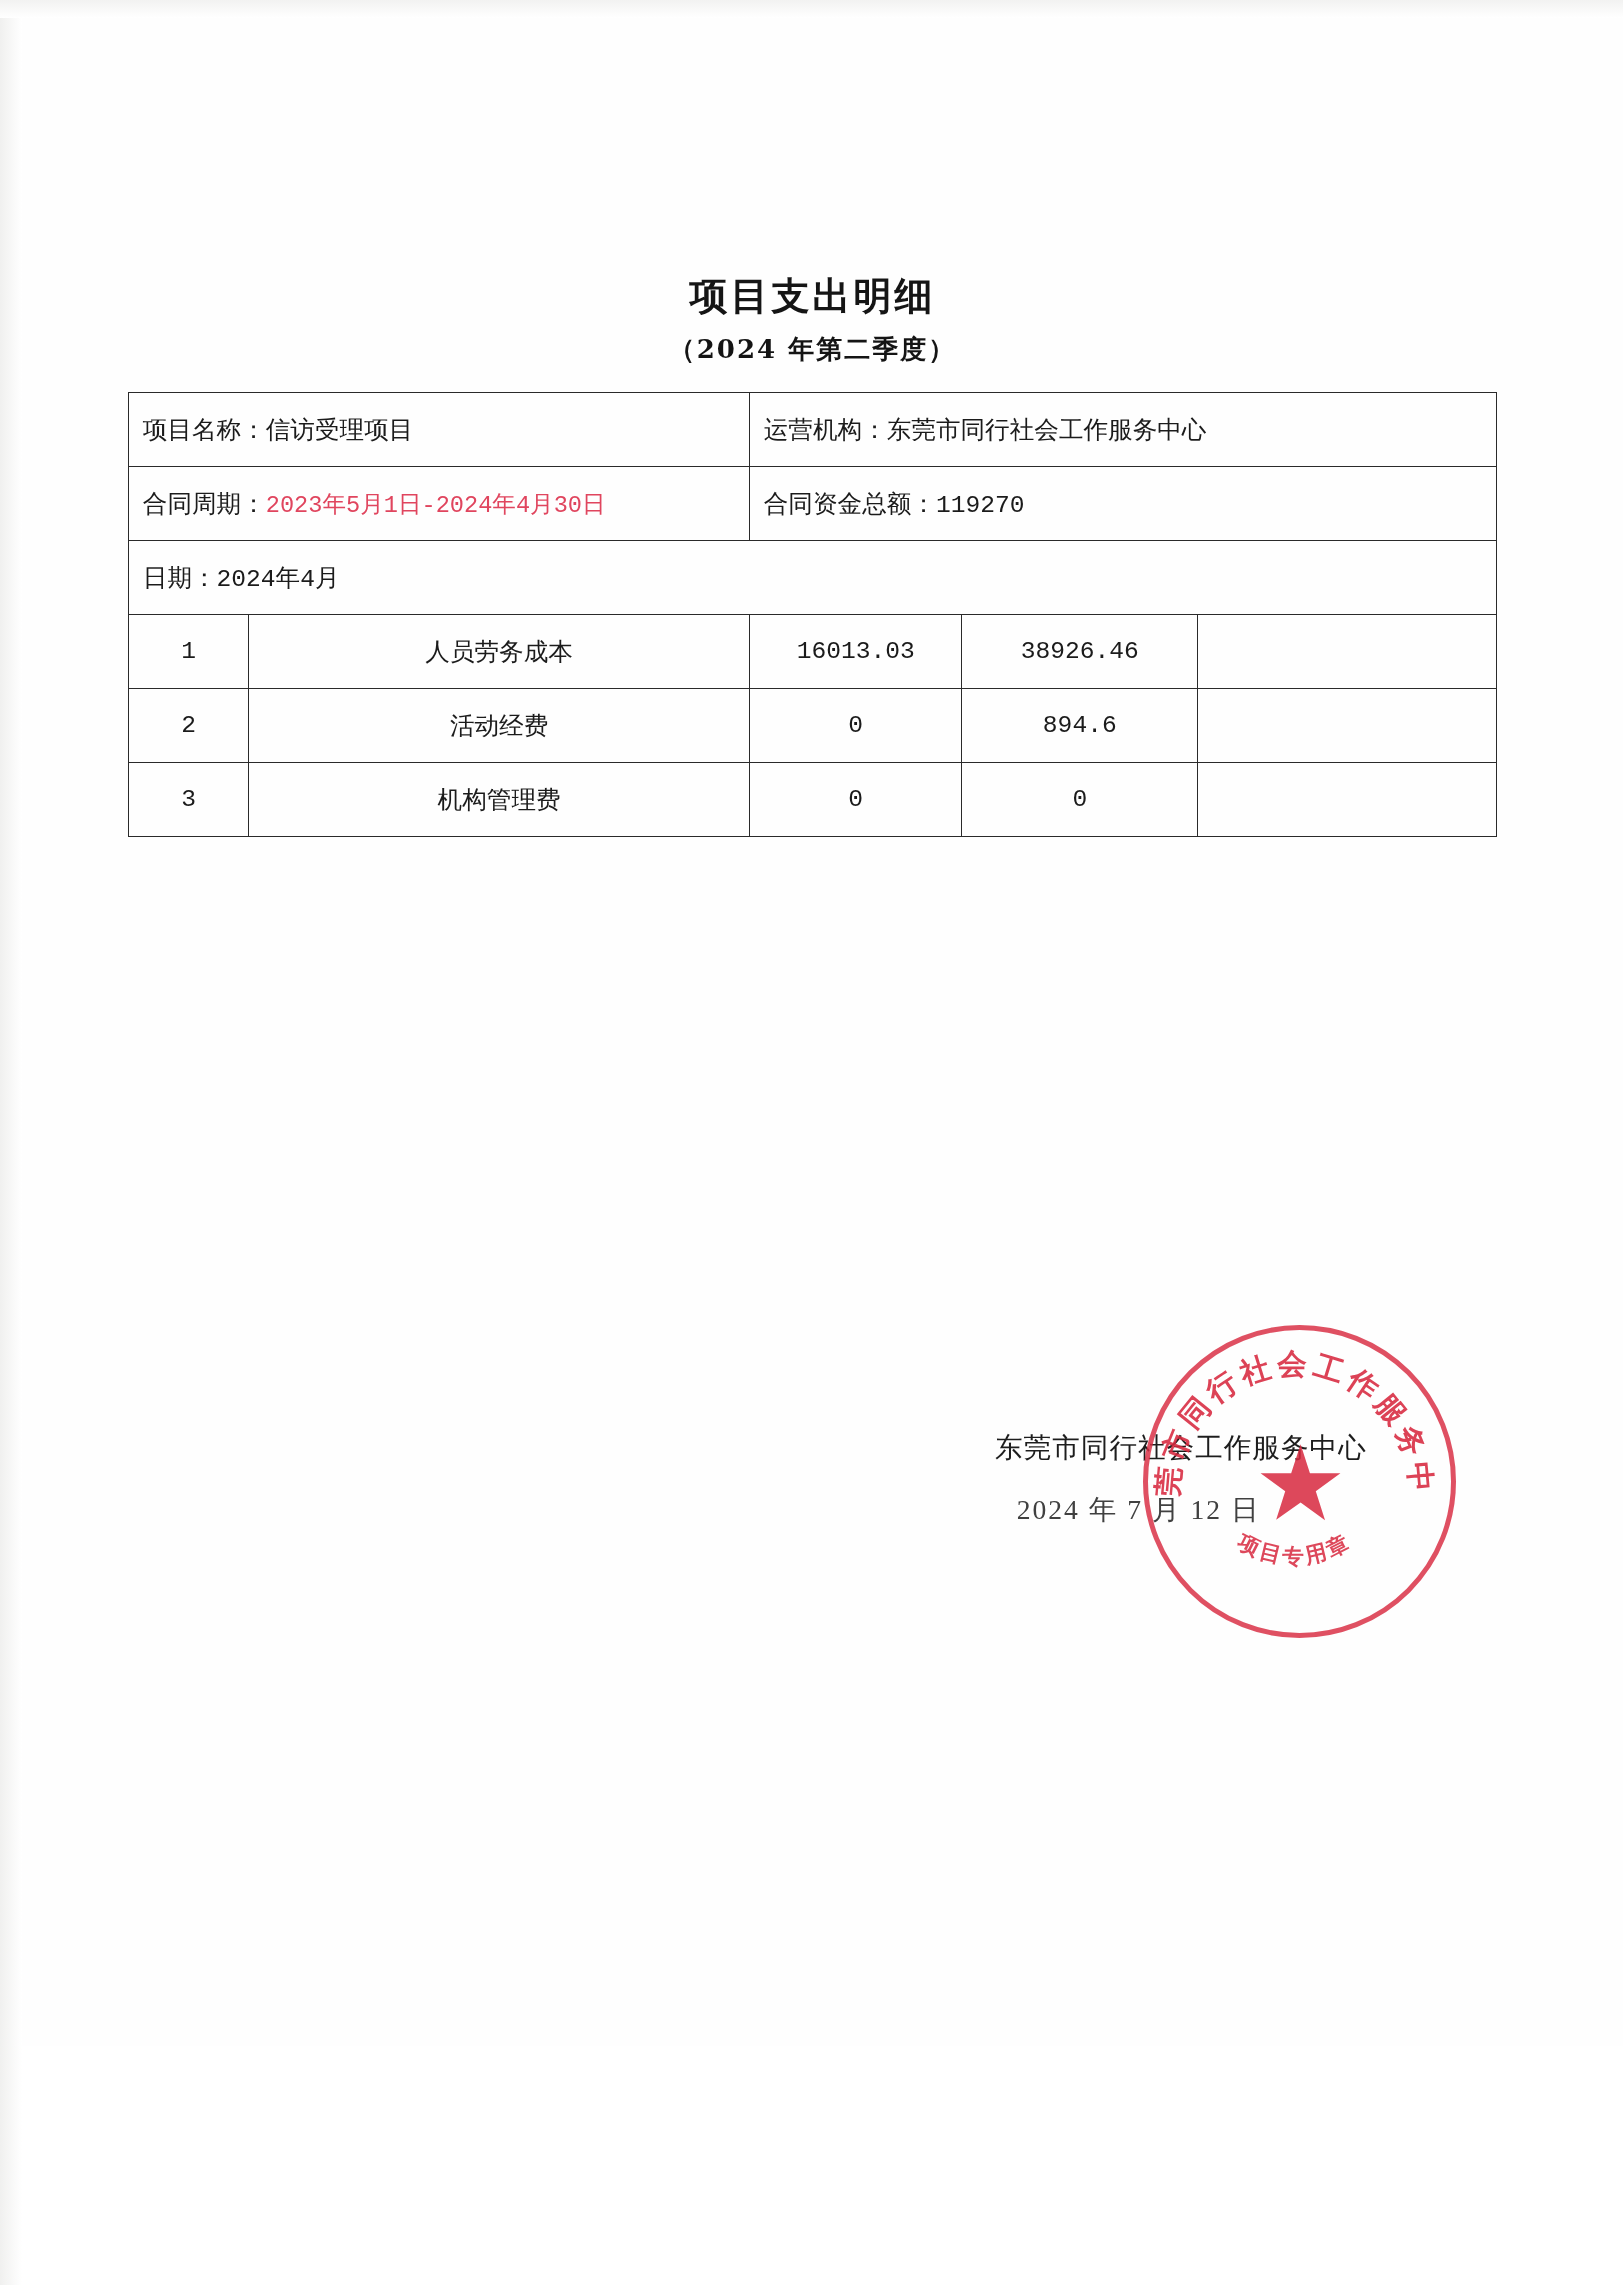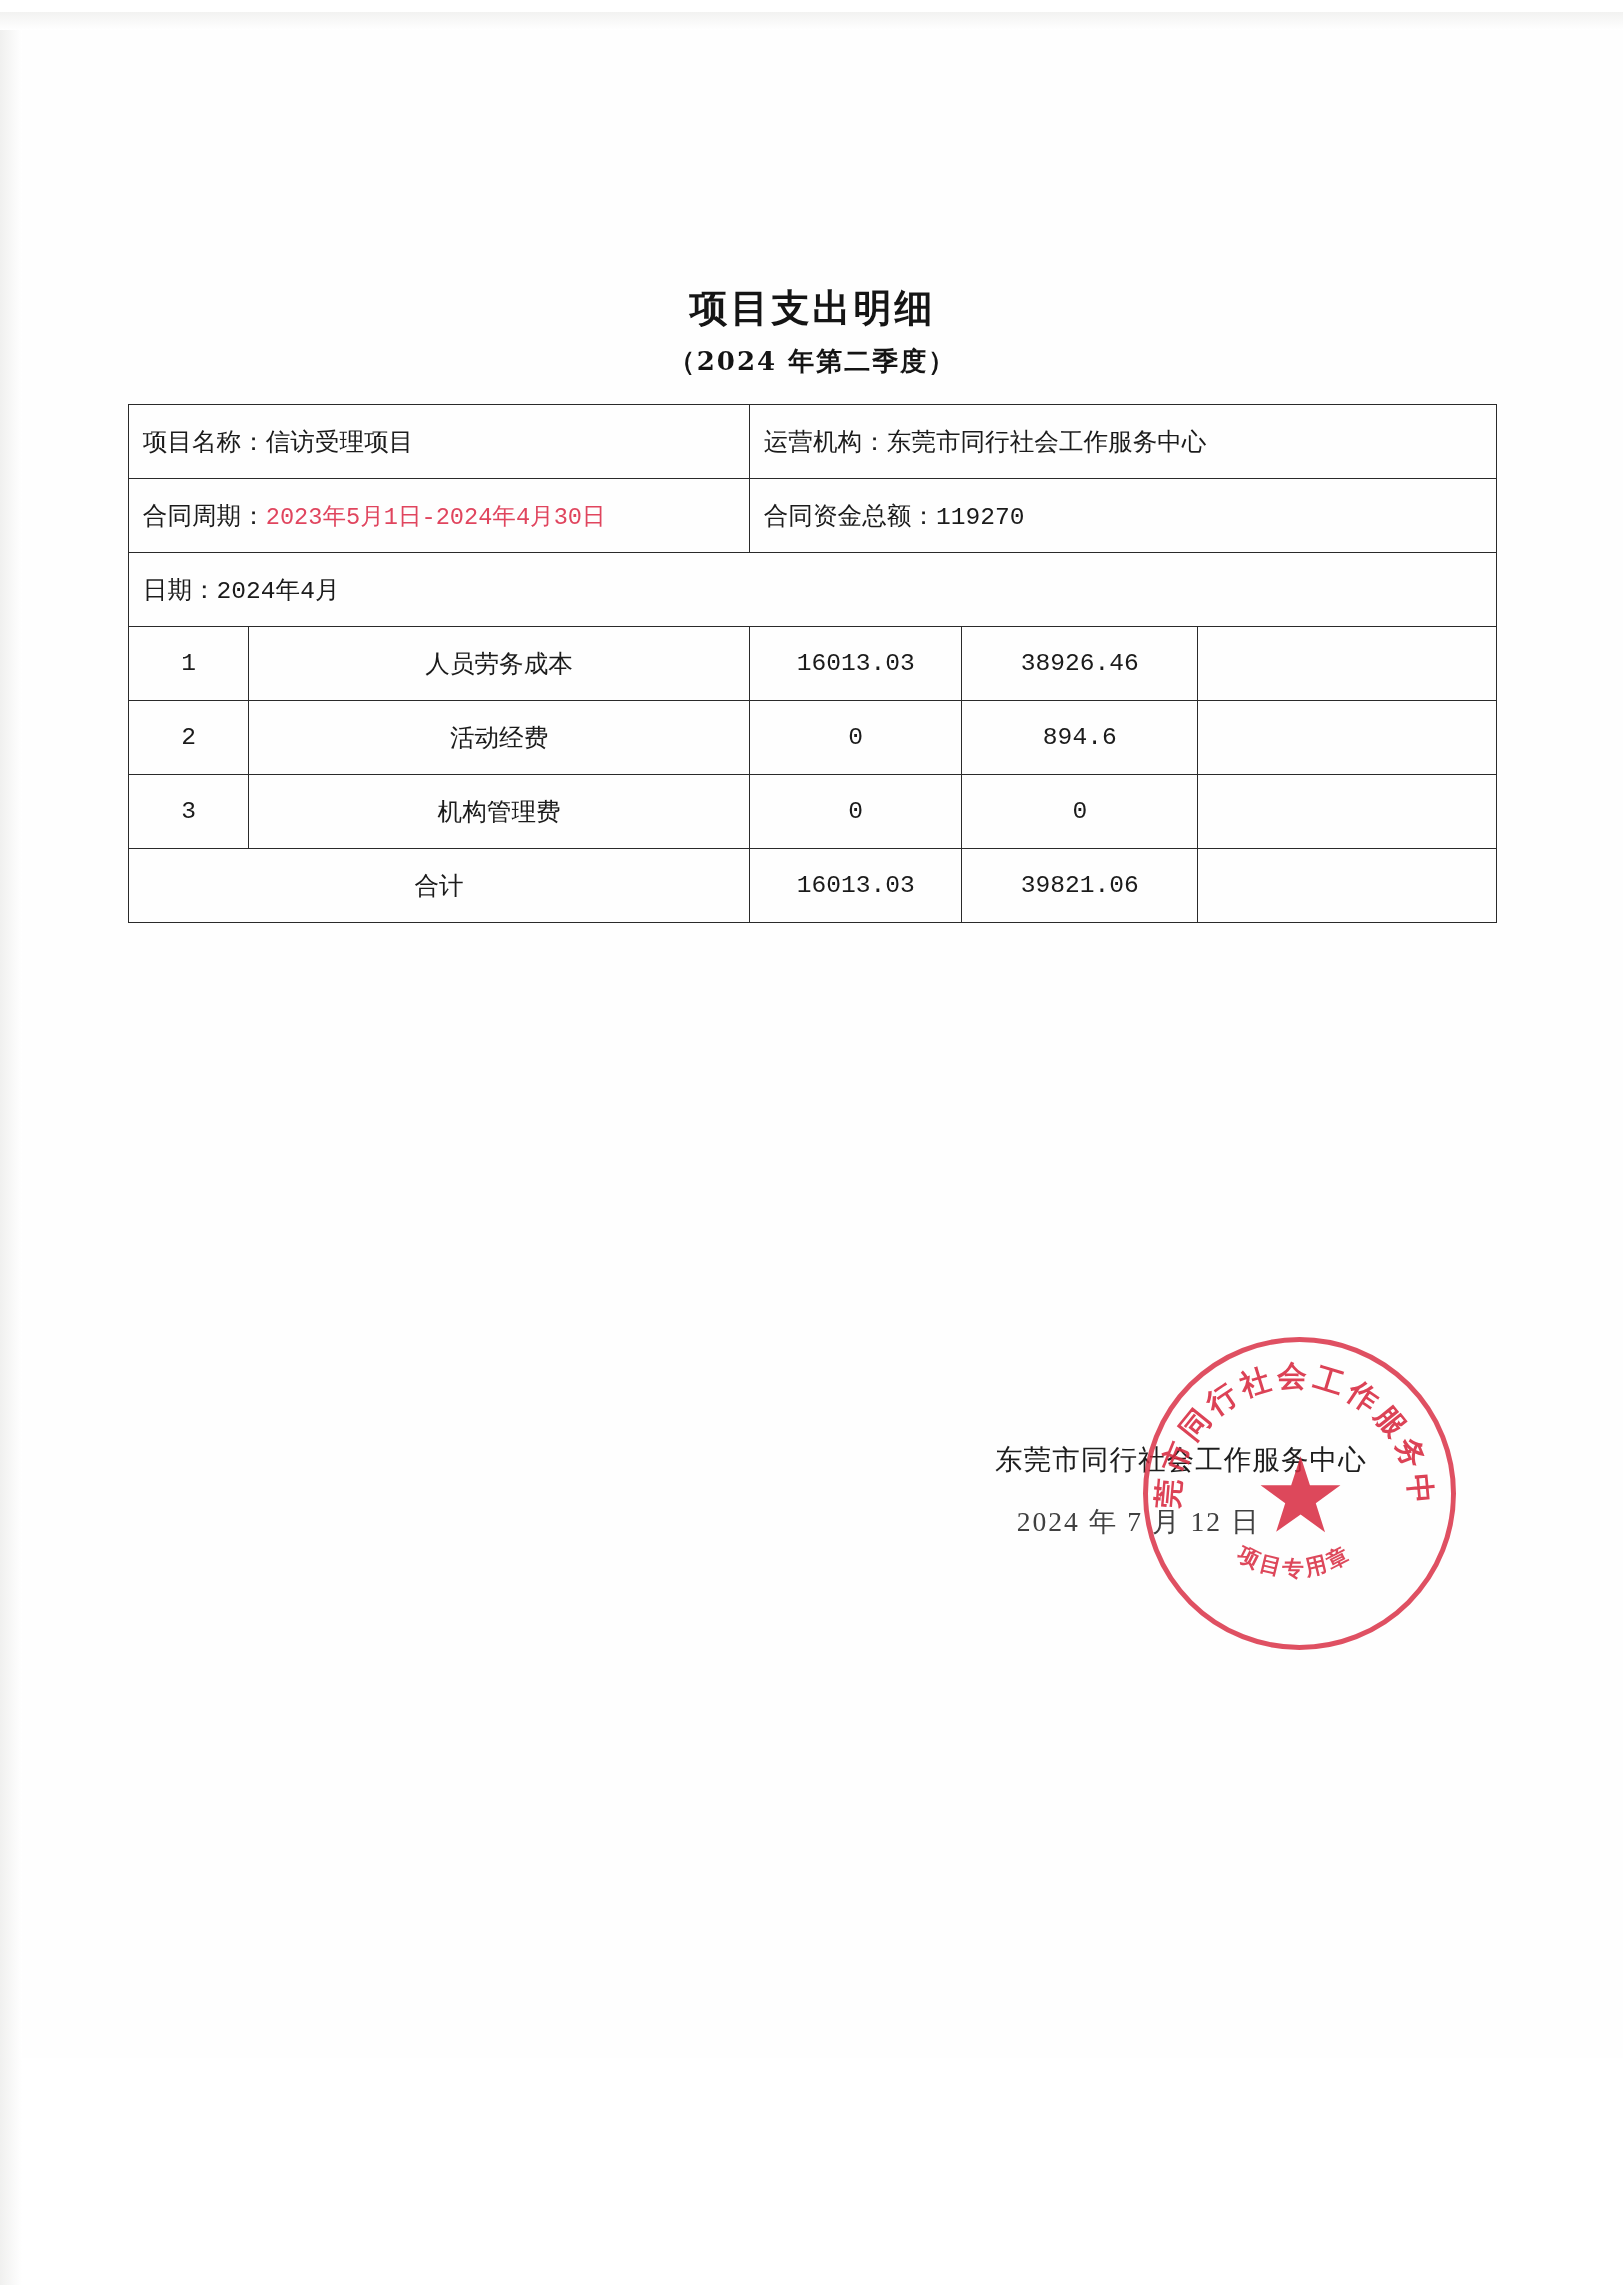--- a/index.html
+++ b/index.html
@@ -10,21 +10,21 @@
   body {
     width: 1623px;
     height: 2285px;
     position: relative;
     font-family: "Liberation Serif", "DejaVu Serif", serif;
     color: #1b1b1b;
     overflow: hidden;
   }
   .page {
     position: absolute;
-    left: 0; top: 12px;
+    left: 0; top: 0;
     width: 1623px;
     height: 2046px;
     background: #fefefe;
   }
   
   .scan-edge-left {
     position: absolute;
     left: 0; top: 0;
     width: 21.7px; height: 2285px;
     background: linear-gradient(to right, #f0f0ef, #ffffff);
@@ -214,26 +214,20 @@
           <td class="c-center"></td>
         </tr>
         <tr>
           <td class="c-center">3</td>
           <td class="c-center">机构管理费</td>
           <td class="num-cell">0</td>
           <td class="num-cell">0</td>
           <td class="c-center"></td>
         </tr>
 
-        <tr>
-          <td class="c-center" colspan="2">合计</td>
-          <td class="num-cell">16013.03</td>
-          <td class="num-cell">39821.06</td>
-          <td class="c-center"></td>
-        </tr>
       </tbody>
     </table>
 
     <div class="sign-block">
       <div class="sign-line">东莞市同行社会工作服务中心</div>
       <div class="sign-date">2024 年 7 月 12 日</div>
     </div>
 
     <div class="seal">
       <div class="ring"></div>

